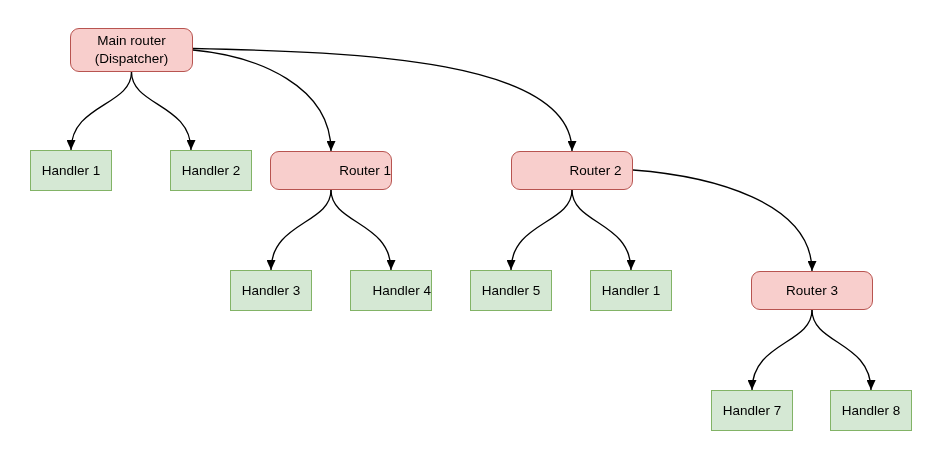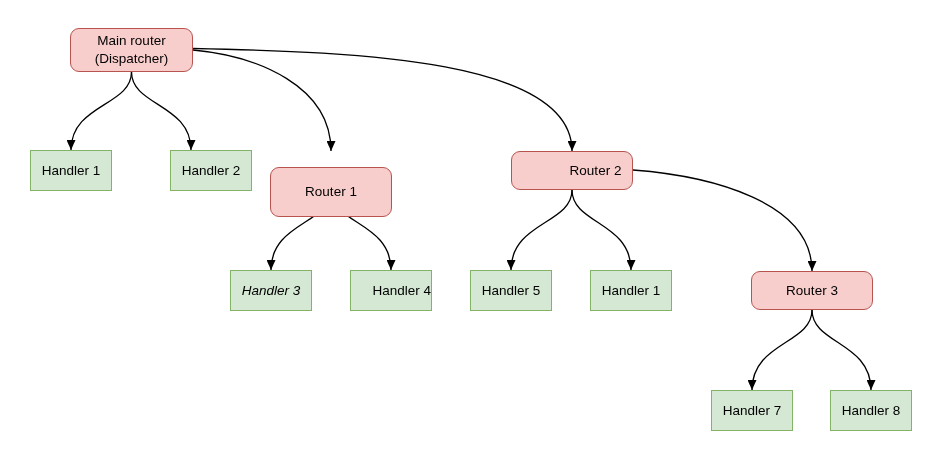--- a/index.html
+++ b/index.html
@@ -81,29 +81,29 @@
   </div>
 
   <div class="node handler" style="left:30px; top:150px; width:82px; height:41px;">
     <span>Handler 1</span>
   </div>
 
   <div class="node handler" style="left:150px; top:150px; width:82px; height:41px;margin-left:20px;">
     <span>Handler 2</span>
   </div>
 
-  <div class="node router" style="left:270px; top:167px; width:122px; height:50px;">
+  <div class="node router" style="left:270px; top:151px; width:122px; height:39px;align-items:flex-end;">
     <span>Router 1</span>
   </div>
 
   <div class="node router" style="left:511px; top:151px; width:122px; height:39px;padding-left:47px;">
     <span>Router 2</span>
   </div>
 
-  <div class="node handler" style="left:230px; top:270px; width:82px; height:41px;font-style:italic;">
+  <div class="node handler" style="left:230px; top:270px; width:82px; height:41px;">
     <span>Handler 3</span>
   </div>
 
   <div class="node handler" style="left:350px; top:270px; width:82px; height:41px;align-items:flex-end;">
     <span>Handler 4</span>
   </div>
 
   <div class="node handler" style="left:470px; top:270px; width:82px; height:41px;">
     <span>Handler 5</span>
   </div>

